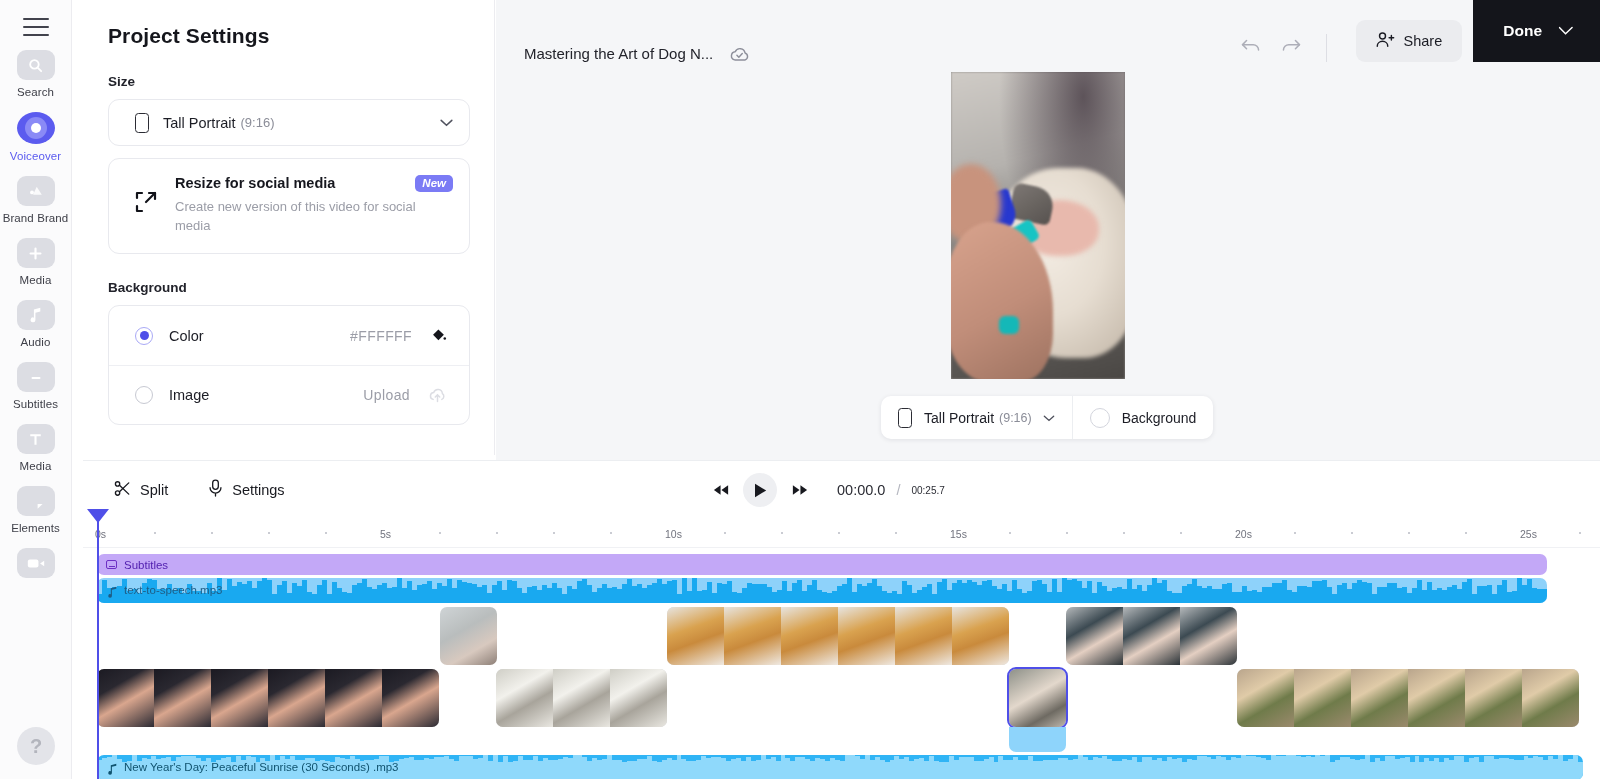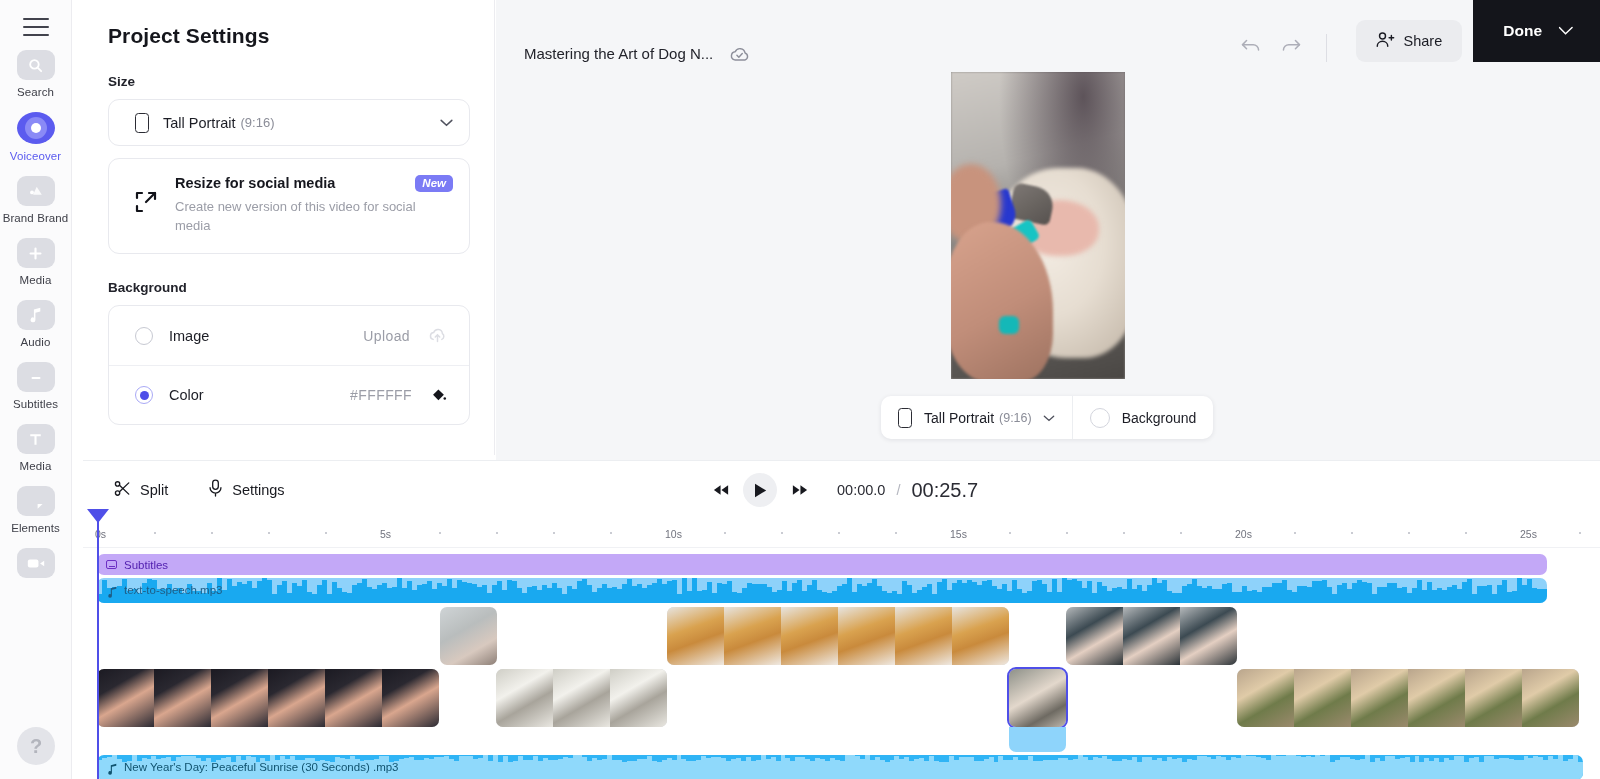--- a/index.html
+++ b/index.html
@@ -147,21 +147,21 @@
   .tool { display: flex; align-items: center; cursor: pointer; }
   #tool-split { margin-left: 31px; }
   #tool-vo { margin-left: 40px; }
   .tool-lbl { font-size: 14.5px; color: #18191f; margin-left: 9px; }
   #transport { position: absolute; left: 622px; display: flex; align-items: center; }
   .tp-btn { width: 31px; height: 31px; border-radius: 50%; display: flex;
     align-items: center; justify-content: center; color: #18191f; cursor: pointer; }
   .tp-btn.main { width: 34px; height: 34px; background: #eeeff2; margin: 0 7px; }
   #time-cur { font-size: 14.5px; color: #2b2c34; margin-left: 22px; }
   #time-sep { font-size: 14.5px; color: #b4b6bf; margin: 0 11px; }
-  #time-tot { font-size: 20px; color: #2b2c34; }
+  #time-tot { font-size: 10px; color: #2b2c34; }
   #zoomgrp { position: absolute; right: 0; display: flex; align-items: center; }
   .zic { color: #24252d; cursor: pointer; display: flex; }
   #zslider { width: 102px; height: 4px; background: #e6e7ec; border-radius: 3px;
     margin: 0 15px; position: relative; cursor: pointer; }
   #ztrack { position: absolute; left: 0; top: 0; height: 4px; width: 52px;
     background: #7b7bf5; border-radius: 3px; }
   #zknob { position: absolute; left: 44px; top: -6px; width: 16px; height: 16px;
     border-radius: 50%; background: #fff; border: 3px solid #4f4fe8; cursor: grab; }
   #fit-btn { font-size: 14.5px; color: #18191f; margin-left: 22px; cursor: pointer; }
   #tl-div { width: 1px; height: 26px; background: #e2e3e9; margin: 0 22px; }
@@ -340,38 +340,38 @@
           <div class="new-badge">New</div>
         </div>
         <div class="resize-sub">Create new version of this video for social media</div>
       </div>
     </div>
 
     <div class="sec-label">Background</div>
 
     <div class="card">
       <div class="bg-row">
+        <div class="radio on"></div>
+        <span class="bg-name">Color</span>
+        <span class="bg-val">#FFFFFF</span>
+        <span class="bg-act">
+          <svg width="17" height="17" viewBox="0 0 20 20" fill="currentColor">
+              <path d="M3.6 9.2L9.9 2.9l6.4 6.3-6.4 6.3z"></path>
+              <circle cx="17.4" cy="13.6" r="1.5"></circle>
+            </svg>
+        </span>
+      </div>
+      <div class="bg-row">
         <div class="radio"></div>
         <span class="bg-name">Image</span>
         <span class="bg-val">Upload</span>
         <span class="bg-act muted">
           <svg width="19" height="17" viewBox="0 0 22 18" fill="none" stroke="currentColor" stroke-width="1.7" stroke-linecap="round">
               <path d="M6 13.5a4 4 0 0 1 .6-7.9 5.2 5.2 0 0 1 10.1 1.3 3.8 3.8 0 0 1-.7 6.6"></path>
               <path d="M11 16V8.5M8.4 10.8L11 8.2l2.6 2.6"></path>
-            </svg>
-        </span>
-      </div>
-      <div class="bg-row">
-        <div class="radio on"></div>
-        <span class="bg-name">Color</span>
-        <span class="bg-val">#FFFFFF</span>
-        <span class="bg-act">
-          <svg width="17" height="17" viewBox="0 0 20 20" fill="currentColor">
-              <path d="M3.6 9.2L9.9 2.9l6.4 6.3-6.4 6.3z"></path>
-              <circle cx="17.4" cy="13.6" r="1.5"></circle>
             </svg>
         </span>
       </div>
     </div>
 
   </div>
 
   <div id="topbar">
     <div id="proj-title">Mastering the Art of Dog N...</div>
     <div id="cloud-ic">

